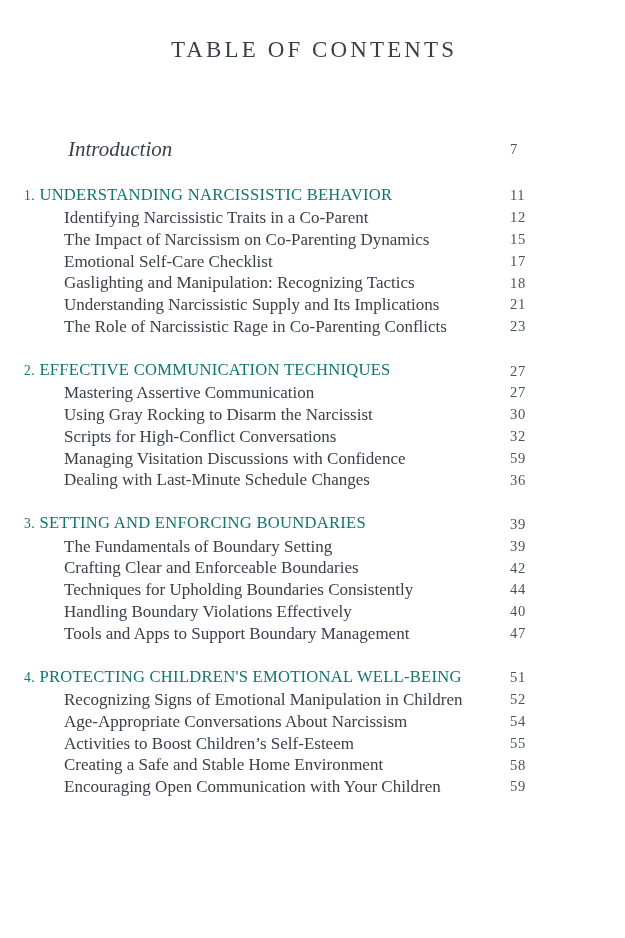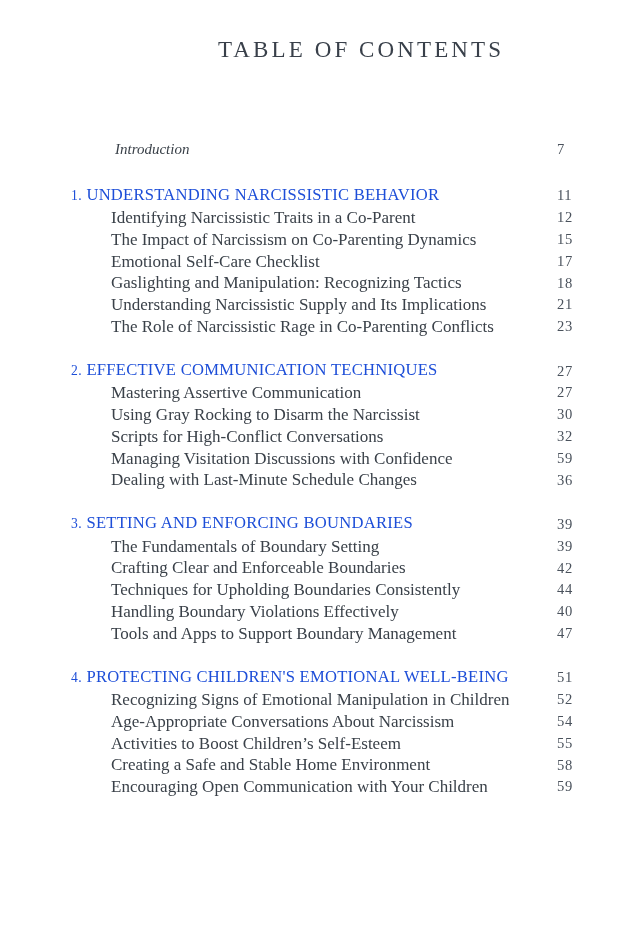--- a/index.html
+++ b/index.html
@@ -13,21 +13,20 @@
     font-family: "Liberation Serif", "DejaVu Serif", serif;
     color: #3a4149;
     overflow: hidden;
   }
 
   .page {
     position: relative;
     width: 524px;
     height: 938px;
     background: #ffffff;
-    margin-left: 47px;
   }
 
   
   .toc-title {
     position: absolute;
     top: 36px;
     left: 0;
     width: 625px;
     text-align: center;
     font-size: 23px;
@@ -85,36 +84,36 @@
     letter-spacing: 0.6px;
     color: #4a525c;
     text-align: left;
     text-indent: 0;
   }
 
   
   .front-entry .row-text {
     padding-left: 68px;
     font-style: italic;
-    font-size: 15px;
+    font-size: 21px;
   }
   .front-entry .row-page {
     width: 115px;
     text-align: left;
     padding-left: 12px;
   }
 
   
   .chapter-head .row-text {
     padding-left: 44px;
     text-indent: -20px;
     font-size: 16.6px;
     line-height: 22.4px;
     letter-spacing: 0.25px;
-    color: #1d4ed8;
+    color: #0f766e;
   }
   .chapter-head .row-page {
     padding-left: 17px;
   }
   .chapter-head .chap-num {
     font-size: 13.6px;
     letter-spacing: 0.4px;
   }
 
   

